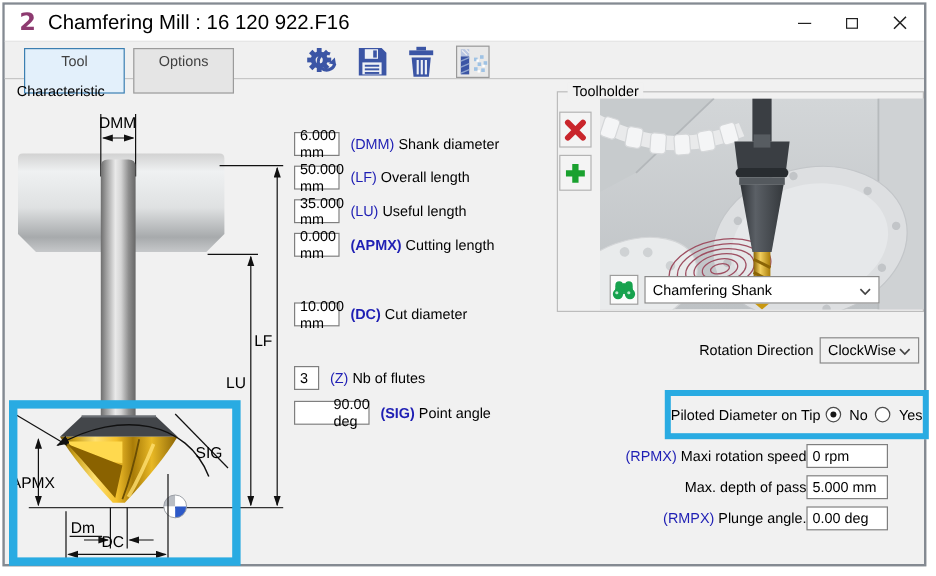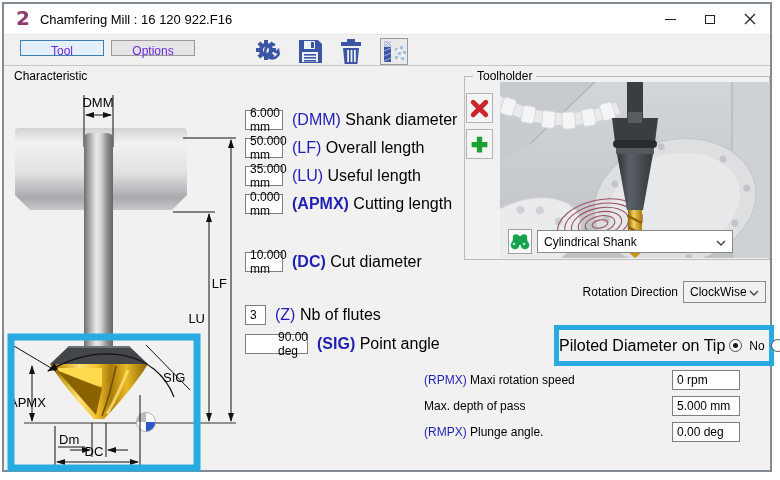--- a/index.html
+++ b/index.html
@@ -4,46 +4,46 @@
 <style>
   * { margin:0; padding:0; box-sizing:border-box; }
   html,body { width:780px; height:480px; background:#ffffff; overflow:hidden;
               font-family:"Liberation Sans", sans-serif; }
   .window { position:absolute; left:2px; top:2px; width:770px; height:470px;
             border:2px solid #848a92; background:#f1f1f1; }
   
   .titlebar { height:30px; background:#ffffff; display:flex; align-items:center; padding-left:12px; }
   .logo { font-family:"DejaVu Sans", sans-serif; font-weight:bold; font-size:20px;
           color:#8d3a70; line-height:20px; margin-top:-2px; }
-  .title { font-size:13px; color:#000; margin-left:10px; }
+  .title { font-size:17px; color:#000; margin-left:10px; }
   .win-controls { margin-left:auto; display:flex; height:100%; }
   .win-btn { width:40px; display:flex; align-items:center; justify-content:center; cursor:default; }
   .glyph-min { width:11px; height:1px; background:#222; display:block; }
   .glyph-max { width:10px; height:9px; border:1px solid #222; display:block; }
   
   .toolbar { position:relative; height:32px; background:#f0f0f0;
              border-top:1px solid #e6e6e6; border-bottom:1px solid #c6c6c6; }
-  .tab-btn { position:absolute; top:5px; width:84px; height:16px; font-size:12px;
-             text-align:center; line-height:20px; color:#6d28d9; }
+  .tab-btn { position:absolute; top:5px; width:84px; height:38px; font-size:12px;
+             text-align:center; line-height:20px; color:#404040; }
   .tab-tool { left:16px; border:1px solid #3c7fb1; background:#e3f0fb; }
   .tab-options { left:107px; border:1px solid #9b9b9b; background:#e5e5e5; }
   .tb-icon { position:absolute; top:3px; }
   .sim-btn { position:absolute; top:3px; left:376px; width:28px; height:27px;
              border:1px solid #9a9a9a; background:#e9e9e9; display:flex;
              align-items:center; justify-content:center; }
   
   .content { position:relative; height:404px; }
   .section-label { position:absolute; left:10px; top:3px; font-size:12px; color:#000000; }
   .diagram { position:absolute; left:2px; top:19px; }
   
   .field-row { position:absolute; left:241px; display:flex; align-items:center; gap:9px; }
   .tb { background:#fff; border:1px solid #7f7f7f; height:20px; display:flex;
         align-items:center; padding-left:4px; font-size:12px; color:#000; }
   .w60 { width:38px; } .w62 { width:63px;padding-left:32px; } .w20 { width:21px; } .w68 { width:68px; }
-  .lbl { font-size:16px; color:#000; white-space:nowrap; }
+  .lbl { font-size:12px; color:#000; white-space:nowrap; }
   .code { color:#1f1fb4; }
   .b { font-weight:bold; }
   
   .group { position:absolute; left:460px; top:10px; width:306px; height:184px;
            border:1px solid #bcbcbc; }
   .group-legend { position:absolute; top:-8px; left:8px; background:#f1f1f1;
                   padding:0 4px; font-size:12px; color:#000; }
   .sq-btn { position:absolute; width:27px; height:30px; background:#f4f4f4;
             border:1px solid #b3b3b3; display:flex; align-items:center; justify-content:center; }
   .btn-remove { left:462px; top:27px; } .btn-add { left:462px; top:63px; }
@@ -61,21 +61,21 @@
   
   .piloted-box { position:absolute; left:550px; top:259px; width:220px; height:41px;
                  border:5px solid #29abe2; display:flex; align-items:center;
                  justify-content:flex-start; gap:4px; background:#f1f1f1; }
   .radio { width:13px; height:13px; border:1px solid #4d4d4d; border-radius:50%;
            background:#fff; display:inline-block; position:relative; flex:none; }
   .radio.sel::after { content:''; position:absolute; left:3px; top:3px; width:5px;
                       height:5px; border-radius:50%; background:#1a1a1a; }
   .rlabel { font-size:12px; margin:0 2px 0 3px; }
   
-  .param-label { position:absolute; left:420px; width:248px; 
+  .param-label { position:absolute; left:420px; width:248px; text-align:right;
                  font-size:12px; color:#000; }
   .param-input { position:absolute; left:668px; }
 </style>
 </head>
 <body>
 
 <div class="window">
 
   <div class="titlebar">
     <span class="logo">2</span>
@@ -382,21 +382,21 @@
           <path d="M3,5 h6 l1,7 h-8 z"></path>
             <path d="M11,5 h6 l1,7 h-8 z"></path>
           <circle cx="5" cy="12" r="4.3"></circle>
             <circle cx="15" cy="12" r="4.3"></circle>
         </g>
         <circle cx="4" cy="11" r="1.3" fill="#bfe8cf"></circle>
           <circle cx="14" cy="11" r="1.3" fill="#bfe8cf"></circle>
       </svg>
     </span>
     <div class="combo combo-shank">
-      <span>Cylindrical Shank</span>
+      <span>Chamfering Shank</span>
       <span class="chev">
         <svg width="10" height="6" viewBox="0 0 10 6">
             <path d="M1,1 L5,5 L9,1" stroke="#444" stroke-width="1.4" fill="none"></path>
           </svg>
       </span>
     </div>
 
     <div class="rot-label">Rotation Direction</div>
     <div class="combo combo-rot">
       <span>ClockWise</span>

